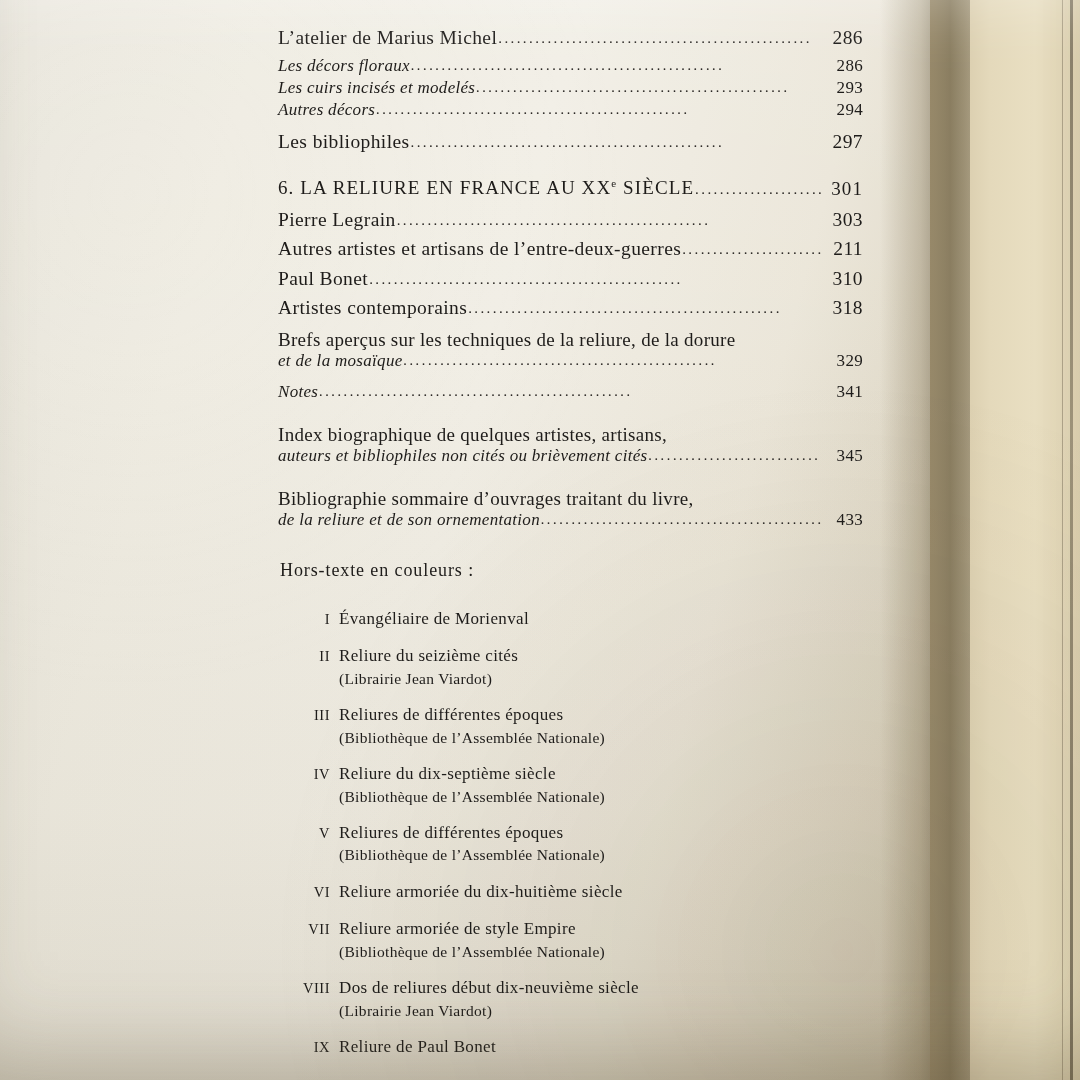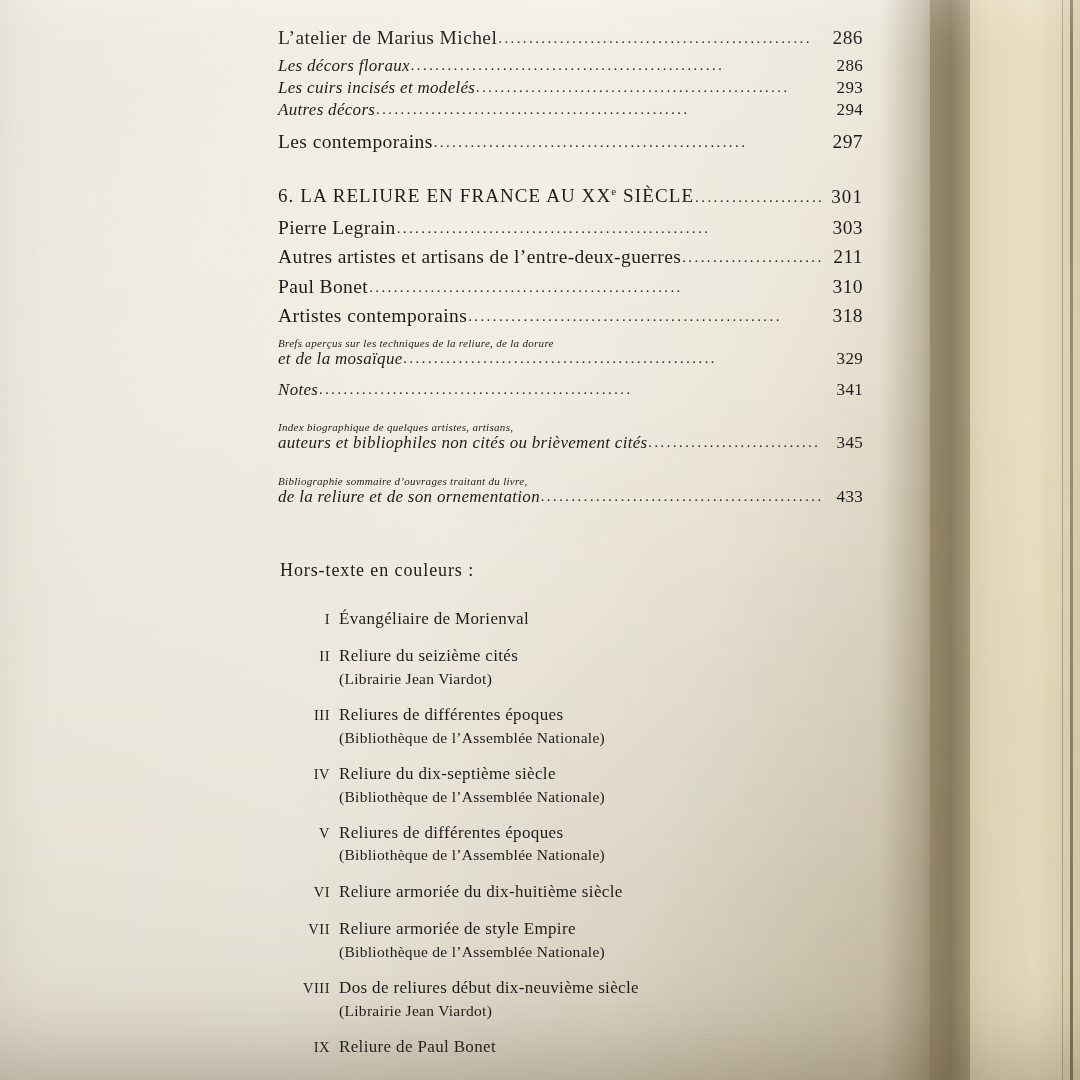--- a/index.html
+++ b/index.html
@@ -126,34 +126,33 @@
     letter-spacing: 0.3px;
     margin-bottom: 4px;
     justify-content: space-between;
   }
   .lvl2 .page-no, .lvl1 .page-no {
     font-style: normal;
   }
   .chapter {
     font-size: 19px;
     letter-spacing: 1.1px;
-    margin-top: 34px;
+    margin-top: 26px;
     margin-bottom: 11px;
     align-items: flex-end;
   }
   .chapter sup {
     font-size: 11px;
     vertical-align: super;
   }
   .gap-sm { margin-top: 13px; }
   .multiline {
     display: block;
     width: 585px;
-    font-size: 11px;
-    font-style: italic;
+    font-size: 19px;
     letter-spacing: 0.3px;
     line-height: 1.28;
   }
   .plates {
     position: absolute;
     left: 0;
     top: 560px;
     width: 585px;
   }
   .plates-title {
@@ -242,21 +241,21 @@
         <span class="page-no">293</span>
       </div>
 
       <div class="row lvl2">
         <span class="label">Autres décors</span>
         <span class="dots">...................................................</span>
         <span class="page-no">294</span>
       </div>
 
       <div class="row lvl1 gap-sm">
-        <span class="label">Les contemporains</span>
+        <span class="label">Les bibliophiles</span>
         <span class="dots">...................................................</span>
         <span class="page-no">297</span>
       </div>
 
       <div class="row chapter">
         <span class="label">6. LA RELIURE EN FRANCE AU XX<sup>e</sup> SIÈCLE</span>
         <span class="dots">...................................................</span>
         <span class="page-no">301</span>
       </div>
 

